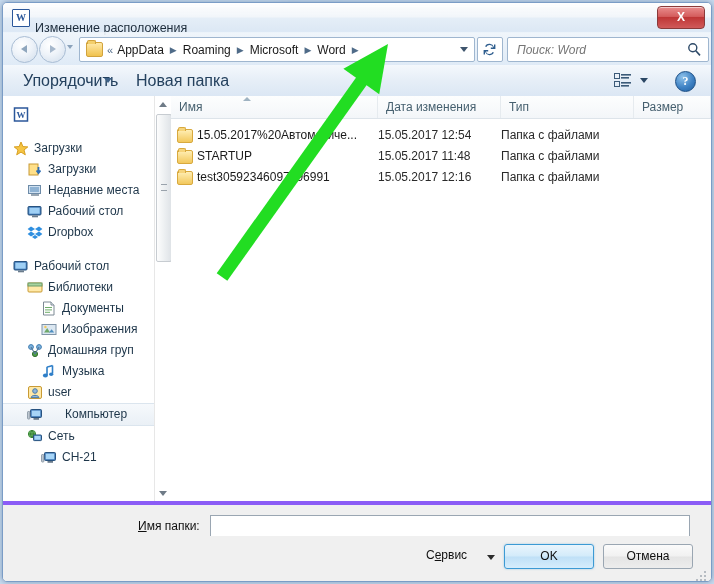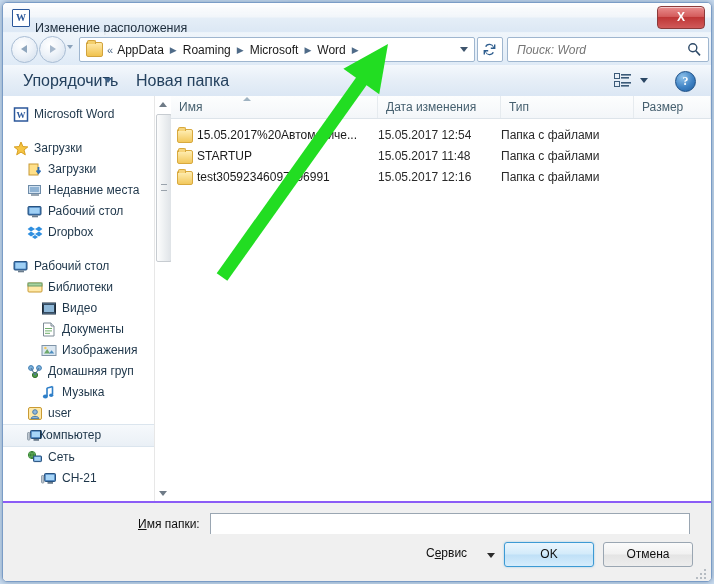--- a/index.html
+++ b/index.html
@@ -230,21 +230,21 @@
     border:1px solid #d8a93e;border-radius:1px 2px 2px 2px;
   }
   .row .ficon:before{
     content:"";position:absolute;left:0;top:-3px;width:6px;height:3px;
     background:#f6d47b;border:1px solid #d8a93e;border-bottom:none;border-radius:2px 2px 0 0;
   }
 
   
   .bottom{
     position:absolute;left:0;top:498px;width:100%;height:80px;
-    background:#f0f0f0;border-top:2px solid #8b5cf6;
+    background:#f0f0f0;border-top:4px solid #8b5cf6;
   }
   .fname-label{
     position:absolute;left:135px;top:14px;font-size:12px;color:#101010;
   }
   .fname-label u{text-decoration:underline;}
   .fname-input{
     position:absolute;left:207px;top:10px;width:480px;height:21px;
     border:1px solid #9aa6b2;background:#fff;box-sizing:border-box;
   }
   .fname-input input{
@@ -356,21 +356,20 @@
   </div>
 
   <div class="sidebar">
     <div style="height:8px"></div>
     <div id="sidebar-body">
         <div class="nav-item">
           <span class="nav-icon" style="left: 10px;"><svg width="16" height="15" viewBox="0 0 16 15">
               <rect x="1.5" y="1" width="13" height="13" fill="#fff" stroke="#2b579a" stroke-width="1.5"></rect>
               <text x="8" y="11" font-size="9" font-weight="bold" fill="#2b579a" text-anchor="middle" font-family="Liberation Serif, serif">W</text>
             </svg></span>
-          <span class="lbl" style="left: 31px;">Microsoft Word</span>
         </div>
         <div class="gap"></div>
         <div class="nav-item">
           <span class="nav-icon" style="left: 10px;"><svg width="16" height="15" viewBox="0 0 16 15">
               <polygon points="8,1 9.9,5.6 14.8,5.9 11,9 12.3,13.8 8,11.1 3.7,13.8 5,9 1.2,5.9 6.1,5.6" fill="#f6c544" stroke="#d79f21"></polygon>
             </svg></span>
           <span class="lbl" style="left: 31px;">Загрузки</span>
         </div>
         <div class="nav-item">
           <span class="nav-icon" style="left: 24px;"><svg width="16" height="15" viewBox="0 0 16 15">
@@ -413,29 +412,20 @@
               <rect x="5" y="11.5" width="6" height="1.8" fill="#6b7c8c"></rect>
             </svg></span>
           <span class="lbl" style="left: 31px;">Рабочий стол</span>
         </div>
         <div class="nav-item">
           <span class="nav-icon" style="left: 24px;"><svg width="16" height="15" viewBox="0 0 16 15">
               <rect x="1" y="3" width="14" height="9" rx="1" fill="#ffe9a8" stroke="#c99b35"></rect>
               <rect x="1" y="3" width="14" height="3" fill="#a7d4a0" stroke="#6d9b68"></rect>
             </svg></span>
           <span class="lbl" style="left: 45px;">Библиотеки</span>
-        </div>
-        <div class="nav-item">
-          <span class="nav-icon" style="left: 38px;"><svg width="16" height="15" viewBox="0 0 16 15">
-              <rect x="1.5" y="2" width="13" height="11" fill="#2c3e50" stroke="#1b2a38"></rect>
-              <rect x="3" y="4" width="10" height="7" fill="#8fb8d8"></rect>
-              <rect x="1.5" y="2" width="13" height="1.4" fill="#48627c"></rect>
-              <rect x="1.5" y="11.6" width="13" height="1.4" fill="#48627c"></rect>
-            </svg></span>
-          <span class="lbl" style="left: 59px;">Видео</span>
         </div>
         <div class="nav-item">
           <span class="nav-icon" style="left: 38px;"><svg width="16" height="15" viewBox="0 0 16 15">
               <path d="M2.5 1 L10 1 L13 4 L13 14 L2.5 14 Z" fill="#fff" stroke="#7d8a95"></path>
               <path d="M10 1 L10 4 L13 4" fill="#e4eaef" stroke="#7d8a95"></path>
               <rect x="4" y="6" width="7" height="1" fill="#6fae6a"></rect>
               <rect x="4" y="8.4" width="7" height="1" fill="#6fae6a"></rect>
               <rect x="4" y="10.8" width="5" height="1" fill="#6fae6a"></rect>
             </svg></span>
           <span class="lbl" style="left: 59px;">Документы</span>
@@ -476,21 +466,21 @@
             </svg></span>
           <span class="lbl" style="left: 45px;">user</span>
         </div>
         <div class="nav-item sel">
           <span class="nav-icon" style="left: 24px;"><svg width="16" height="15" viewBox="0 0 16 15">
               <rect x="3.5" y="2.5" width="11" height="8" rx="1" fill="#3f77b5" stroke="#27527f"></rect>
               <rect x="4.7" y="3.6" width="8.6" height="5.6" fill="#a7d5f7"></rect>
               <rect x="6.5" y="11" width="5.5" height="1.8" fill="#6b7c8c"></rect>
               <rect x="0.6" y="4.5" width="2.2" height="7.5" rx="0.6" fill="#c3ccd6" stroke="#8d9aa7"></rect>
             </svg></span>
-          <span class="lbl" style="left: 36px; text-align: center;">Компьютер</span>
+          <span class="lbl" style="left: 62px; text-align: center;">Компьютер</span>
         </div>
         <div class="nav-item">
           <span class="nav-icon" style="left: 24px;"><svg width="16" height="15" viewBox="0 0 16 15">
               <circle cx="5" cy="5" r="3.6" fill="#6fc06a" stroke="#3d8a39"></circle>
               <path d="M1.4 5 H8.6 M5 1.4 C6.8 3, 6.8 7, 5 8.6 C3.2 7, 3.2 3, 5 1.4" stroke="#2f6f2c" fill="none" stroke-width="0.8"></path>
               <rect x="6.5" y="6" width="8" height="5.6" rx="0.8" fill="#3f77b5" stroke="#27527f"></rect>
               <rect x="7.4" y="6.8" width="6.2" height="4" fill="#a7d5f7"></rect>
             </svg></span>
           <span class="lbl" style="left: 45px;">Сеть</span>
         </div>

